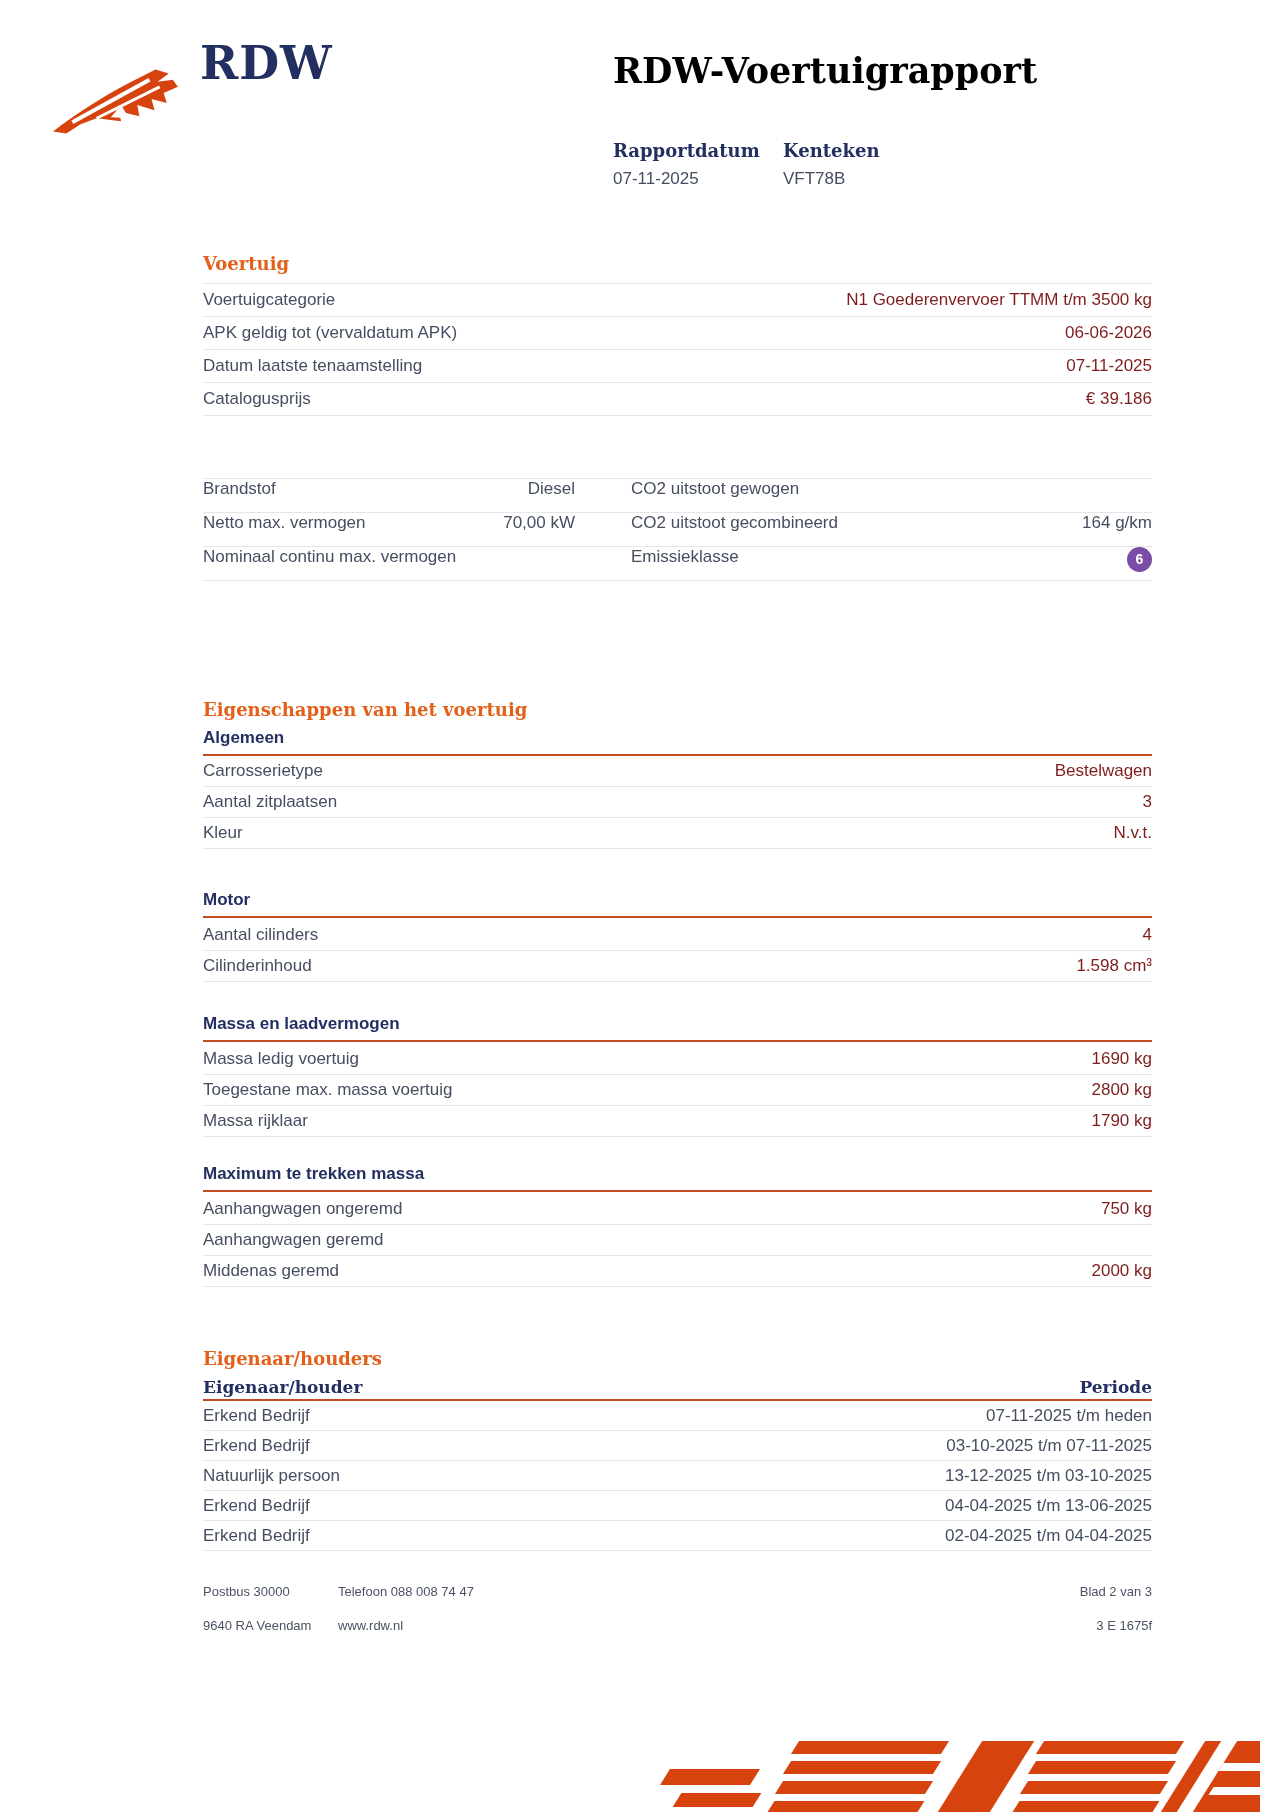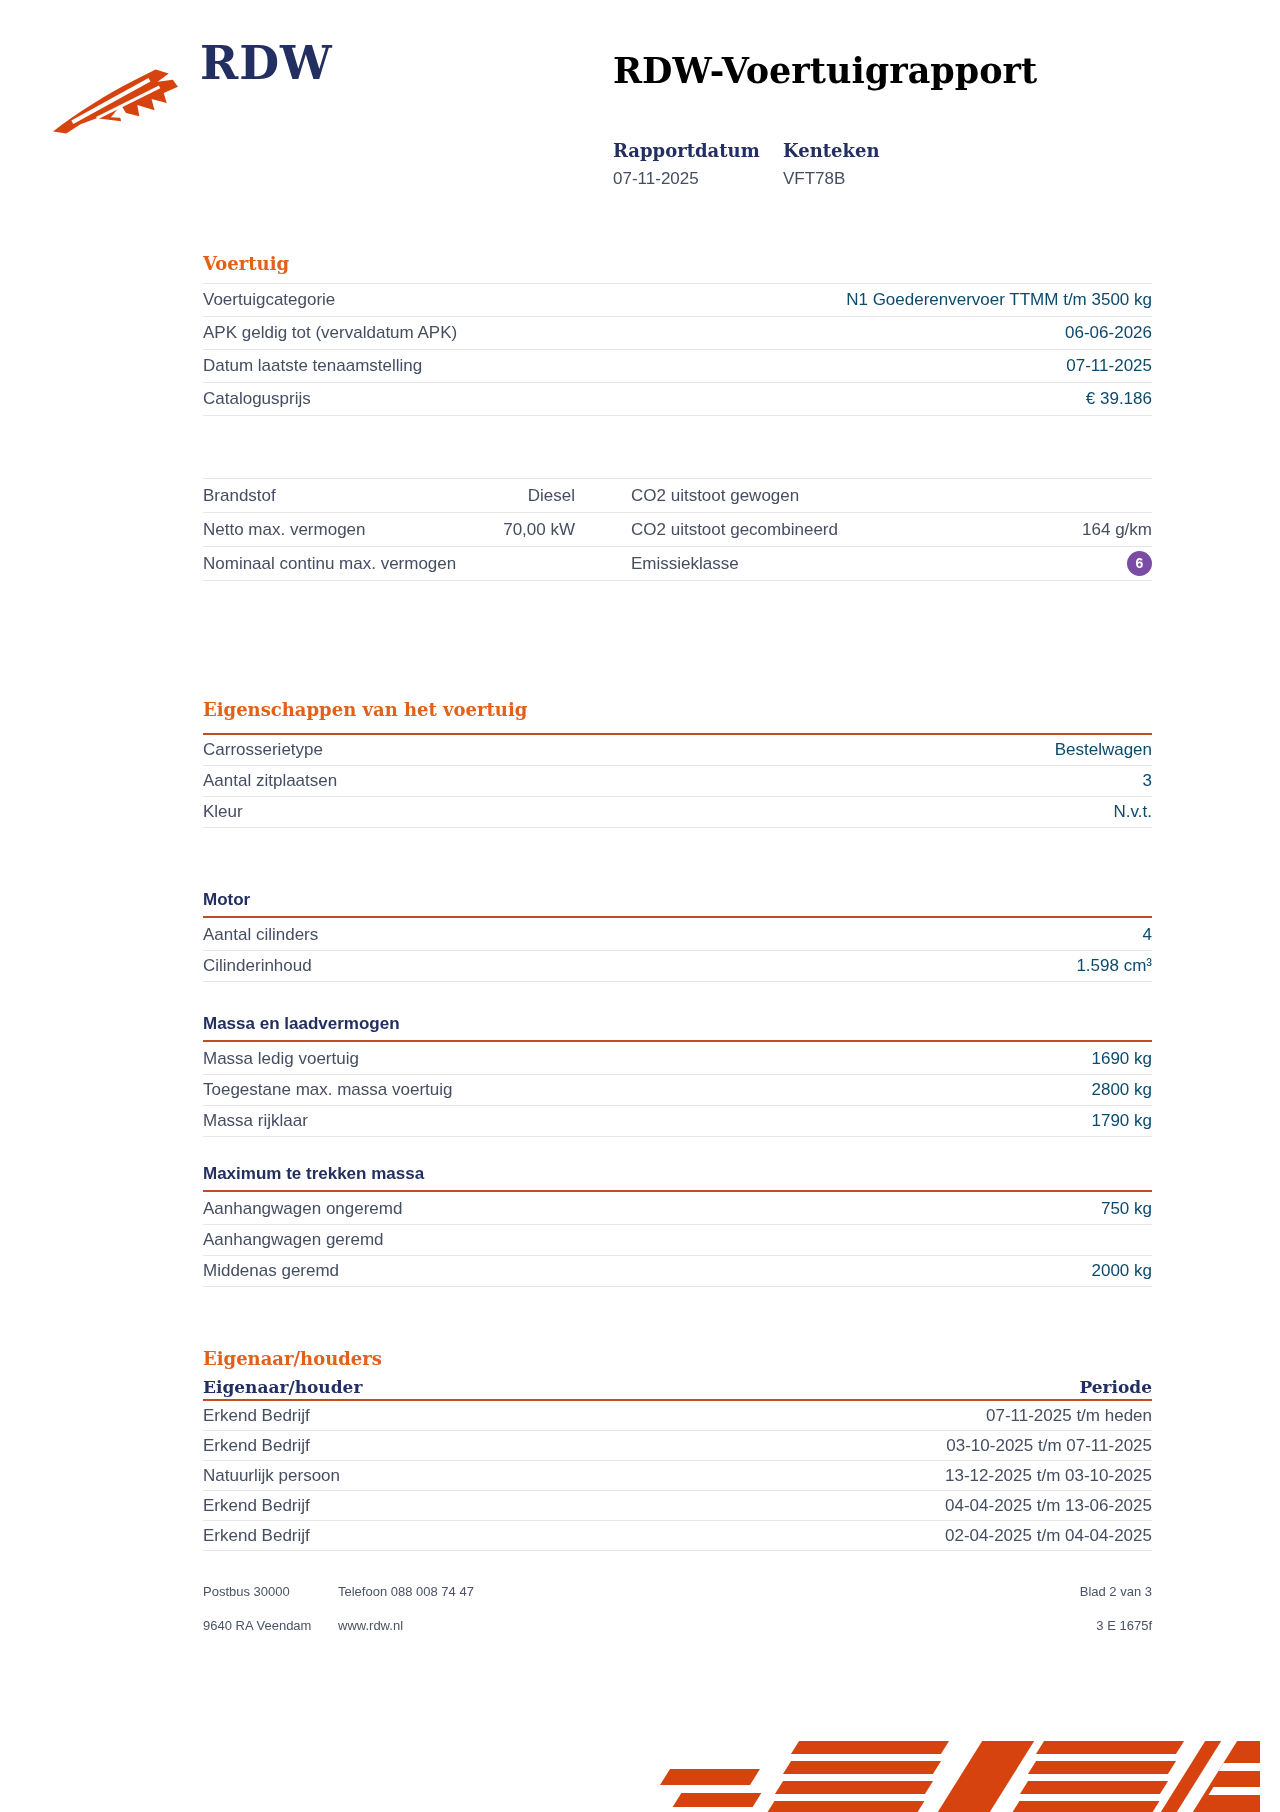--- a/index.html
+++ b/index.html
@@ -29,24 +29,24 @@
   .sec { position:absolute; left:203px; width:949px; }
   .sec-h { font-family:"DejaVu Serif", serif; font-weight:bold; font-size:18px; color:#e2601a; line-height:22px; }
   .sub-h { font-size:17px; font-weight:bold; color:#232f60; line-height:21px; }
   .sub-rule { height:2px; background:#c14b24; margin-top:6px; }
 
   .tbl { margin-top:8px; }
   .row { display:flex; justify-content:space-between; align-items:center;
          height:32px; border-bottom:1px solid #e6e6e8; font-size:17px; }
   .row.topline { border-top:1px solid #e6e6e8; }
   .row-label { color:#454e61; }
-  .row-value { color:#0c4a6e; }
-
-  
-  .m-row { display:flex; align-items:center; height:33px; border-bottom:1px solid #e6e6e8; font-size:17px; }
+  .row-value { color:#7f1d1d; }
+
+  
+  .m-row { display:flex; align-items:flex-start; height:33px; border-bottom:1px solid #e6e6e8; font-size:17px; }
   .m-row.topline { border-top:1px solid #e6e6e8; }
   .m-ll { width:300px; }
   .m-lv { width:72px;  text-align:right; }
   .m-rl { margin-left:56px; width:300px; }
   .m-rv { flex:1; text-align:right; }
 
   .badge {
     display:inline-block; width:25px; height:25px; border-radius:50%;
     background:#7b4ca5; color:#ffffff; font-size:14px; font-weight:bold;
     line-height:25px; text-align:center; vertical-align:middle;
@@ -142,20 +142,21 @@
         <span class="m-rv"><span class="badge">6</span></span>
       </div>
     </div>
   </div>
 
   <div class="sec" style="top:699px">
     <div class="sec-h">Eigenschappen van het voertuig</div>
   </div>
 
   <div class="sec" style="top:727px">
+    <div class="sub-h">Algemeen</div>
     <div class="sub-rule"></div>
     <div class="sub-tbl pad-first">
       <div class="row">
         <span class="row-label">Carrosserietype</span>
         <span class="row-value">Bestelwagen</span>
       </div>
       <div class="row">
         <span class="row-label">Aantal zitplaatsen</span>
         <span class="row-value">3</span>
       </div>

